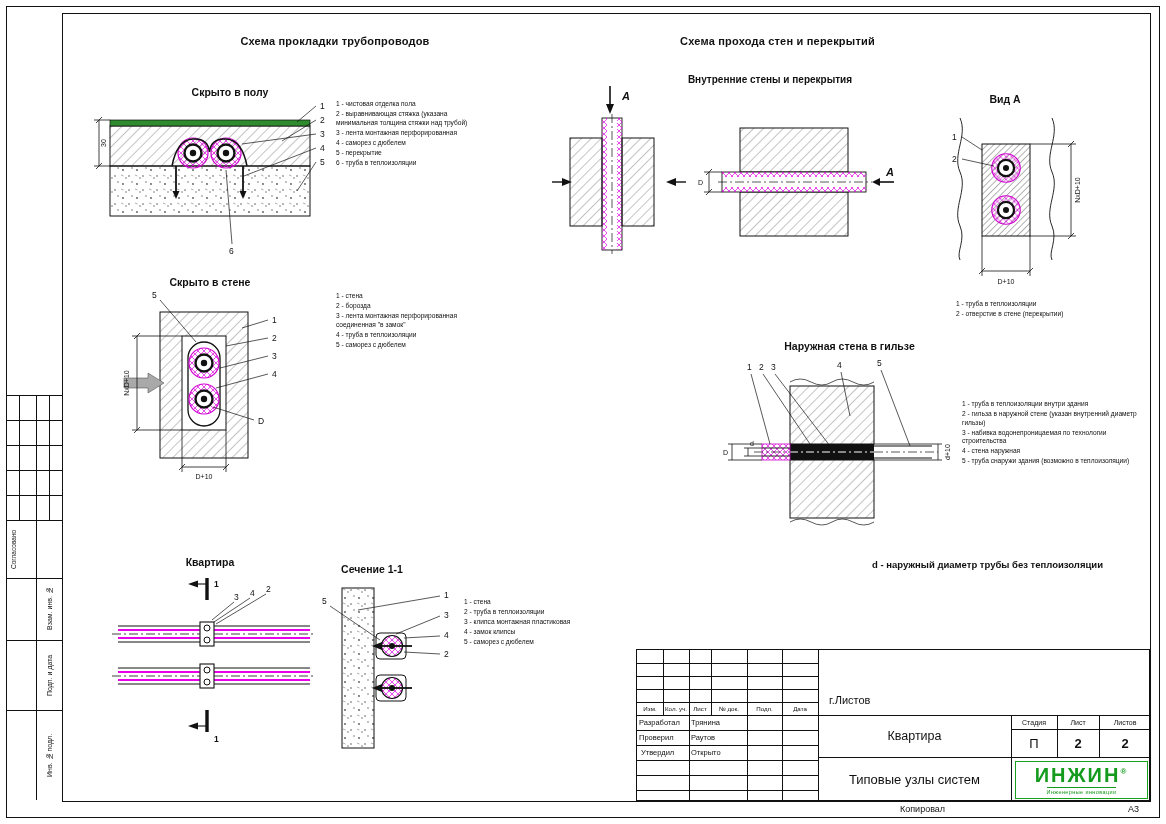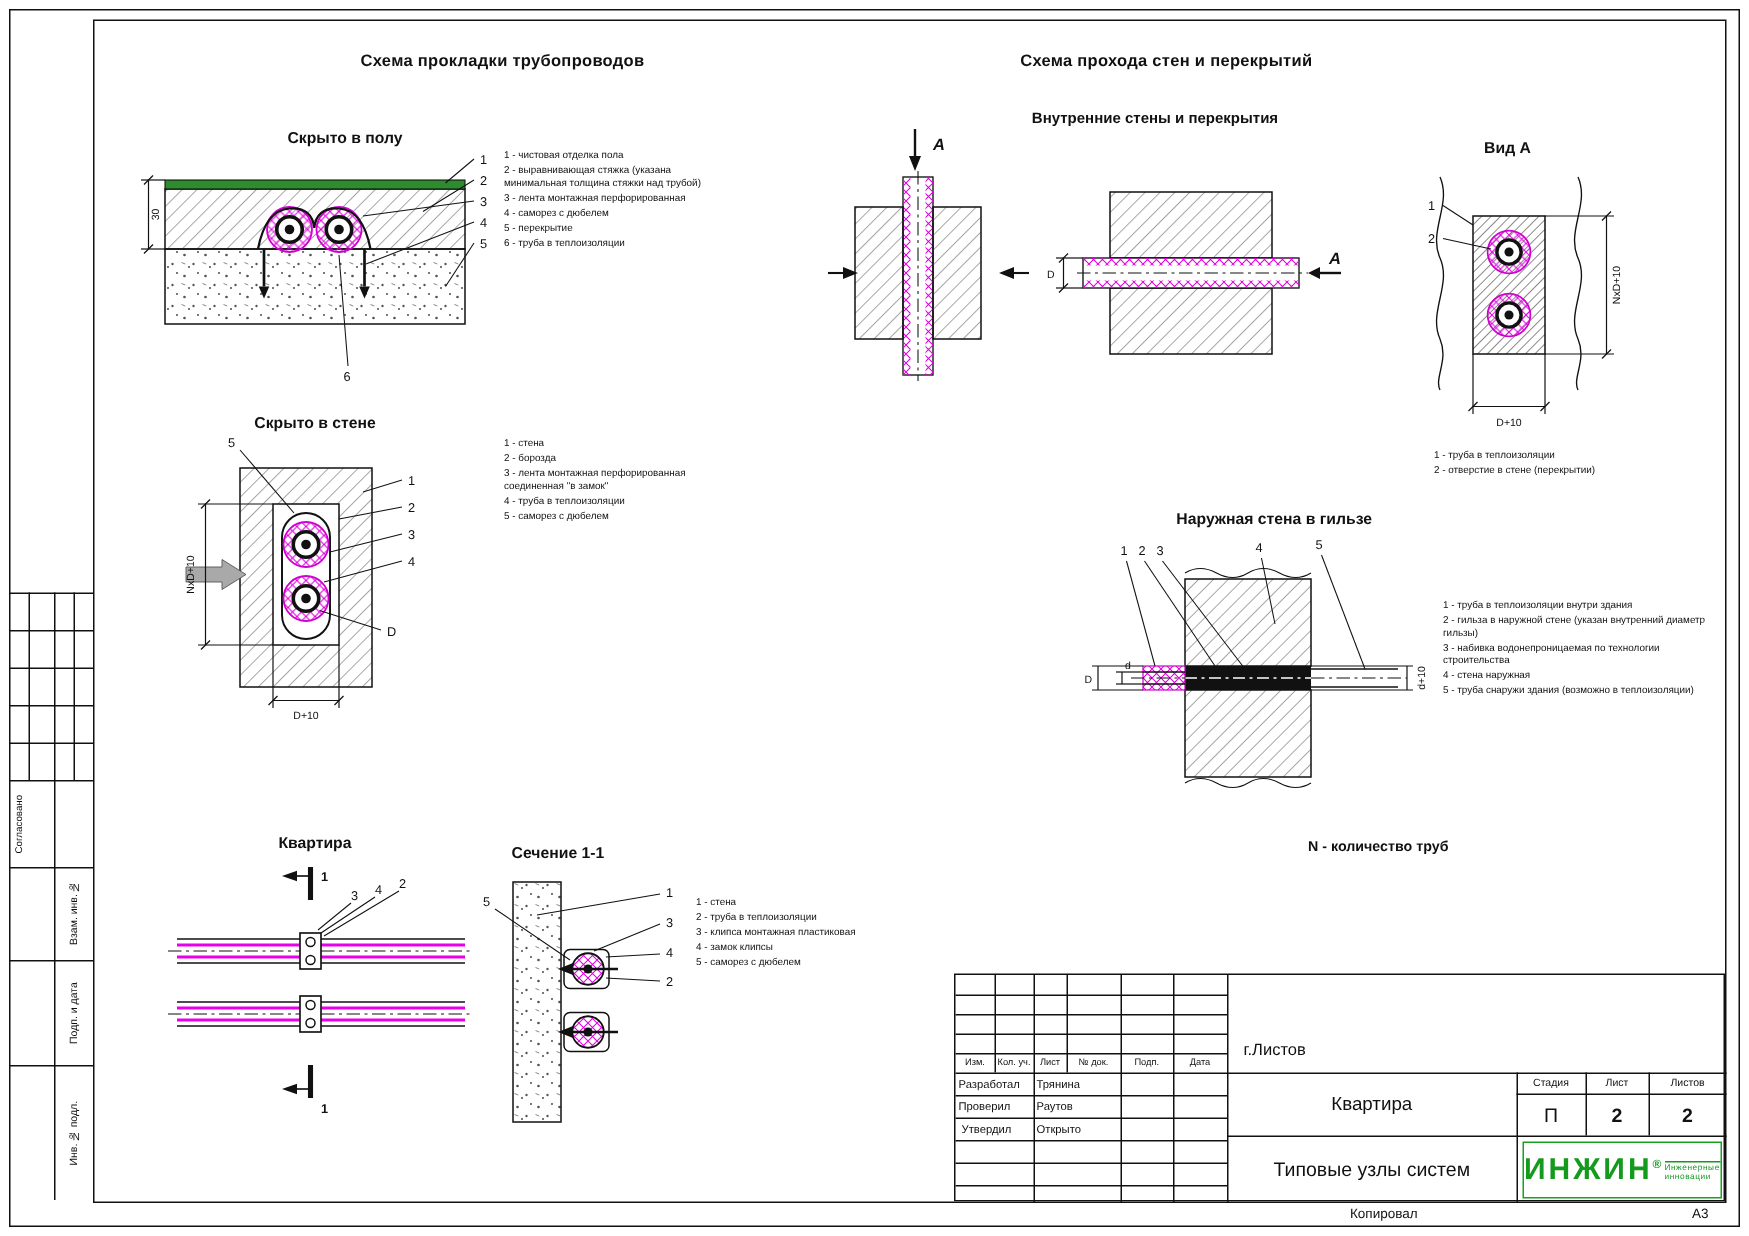--- a/index.html
+++ b/index.html
@@ -19,21 +19,21 @@
          writing-mode:vertical-rl;transform:rotate(180deg);font-size:7px;text-align:center;color:#111}
   svg{position:absolute;overflow:visible}
   svg text{font-family:"Liberation Sans",sans-serif;fill:#111}
   .ct{font-size:8.5px}
   .dt{font-size:7px}
   .stamp{position:absolute;border:1.6px solid #111;background:#fff}
   .sl{position:absolute;background:#111}
   .scell{position:absolute;display:flex;align-items:center;justify-content:center;text-align:center}
   .small-note{position:absolute;font-size:9px}
   .logo-box{position:absolute;left:3px;top:3px;right:3px;bottom:3px;border:1.2px solid #17a01c;
-            display:flex;flex-direction:row;align-items:center;justify-content:center}
+            display:flex;flex-direction:column;align-items:center;justify-content:center}
   .logo-main{font-weight:bold;font-size:20px;color:#149a1c;letter-spacing:2px;line-height:1}
   .logo-reg{font-size:8px;vertical-align:super;color:#149a1c}
   .logo-sub{font-size:5.5px;color:#149a1c;letter-spacing:.4px;border-top:.8px solid #149a1c;margin-top:2px;padding-top:1px}
 </style>
 </head>
 <body>
 
 <div class="sheet">
 
   <svg width="0" height="0" style="position:absolute">
@@ -393,21 +393,21 @@
 
   <div class="legend" style="left:962px;top:400px;width:182px">
     <p>1 - труба в теплоизоляции внутри здания</p>
     <p>2 - гильза в наружной стене (указан внутренний диаметр гильзы)</p>
     <p>3 - набивка водонепроницаемая по технологии строительства</p>
     <p>4 - стена наружная</p>
     <p>5 - труба снаружи здания (возможно в теплоизоляции)</p>
   </div>
 
   <div class="notes" style="left:872px;top:558px;width:280px">
-    <div>N - количество труб</div>
+    <div>d - наружный диаметр трубы без теплоизоляции</div>
   </div>
 
   <div class="stamp" style="left:636px;top:649px;width:514px;height:152px">
 
     <div class="sl" style="left:181px;top:0;width:1.4px;height:152px"></div>
     <div class="sl" style="left:26px;top:0;width:1px;height:65px"></div>
     <div class="sl" style="left:52px;top:0;width:1px;height:152px"></div>
     <div class="sl" style="left:74px;top:0;width:1px;height:65px"></div>
     <div class="sl" style="left:110px;top:0;width:1px;height:152px"></div>
     <div class="sl" style="left:145px;top:0;width:1px;height:152px"></div>

